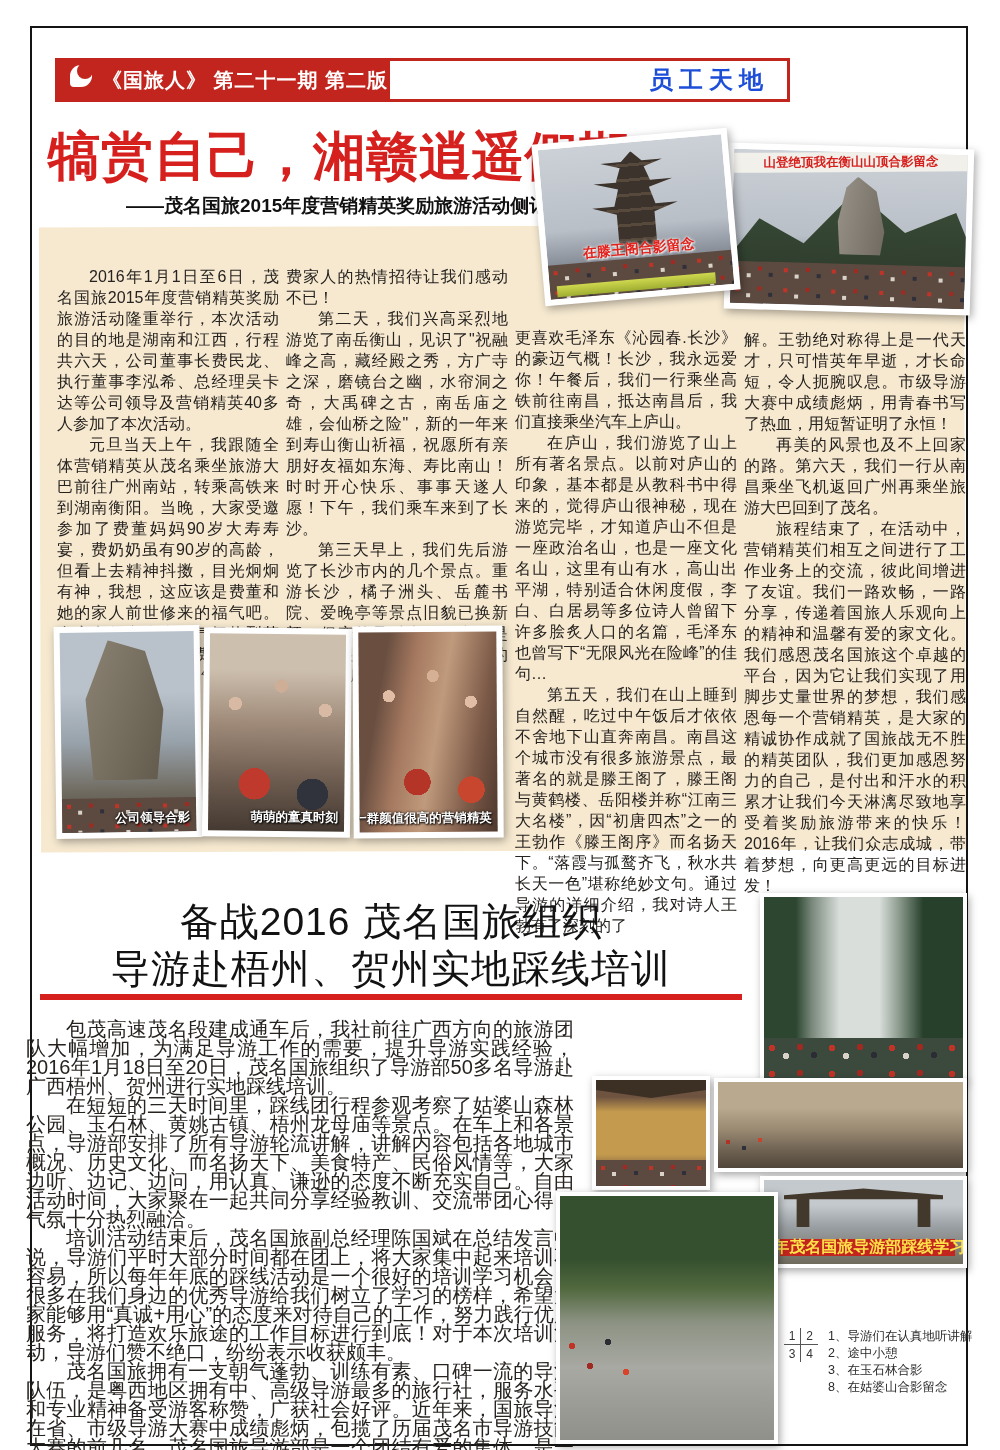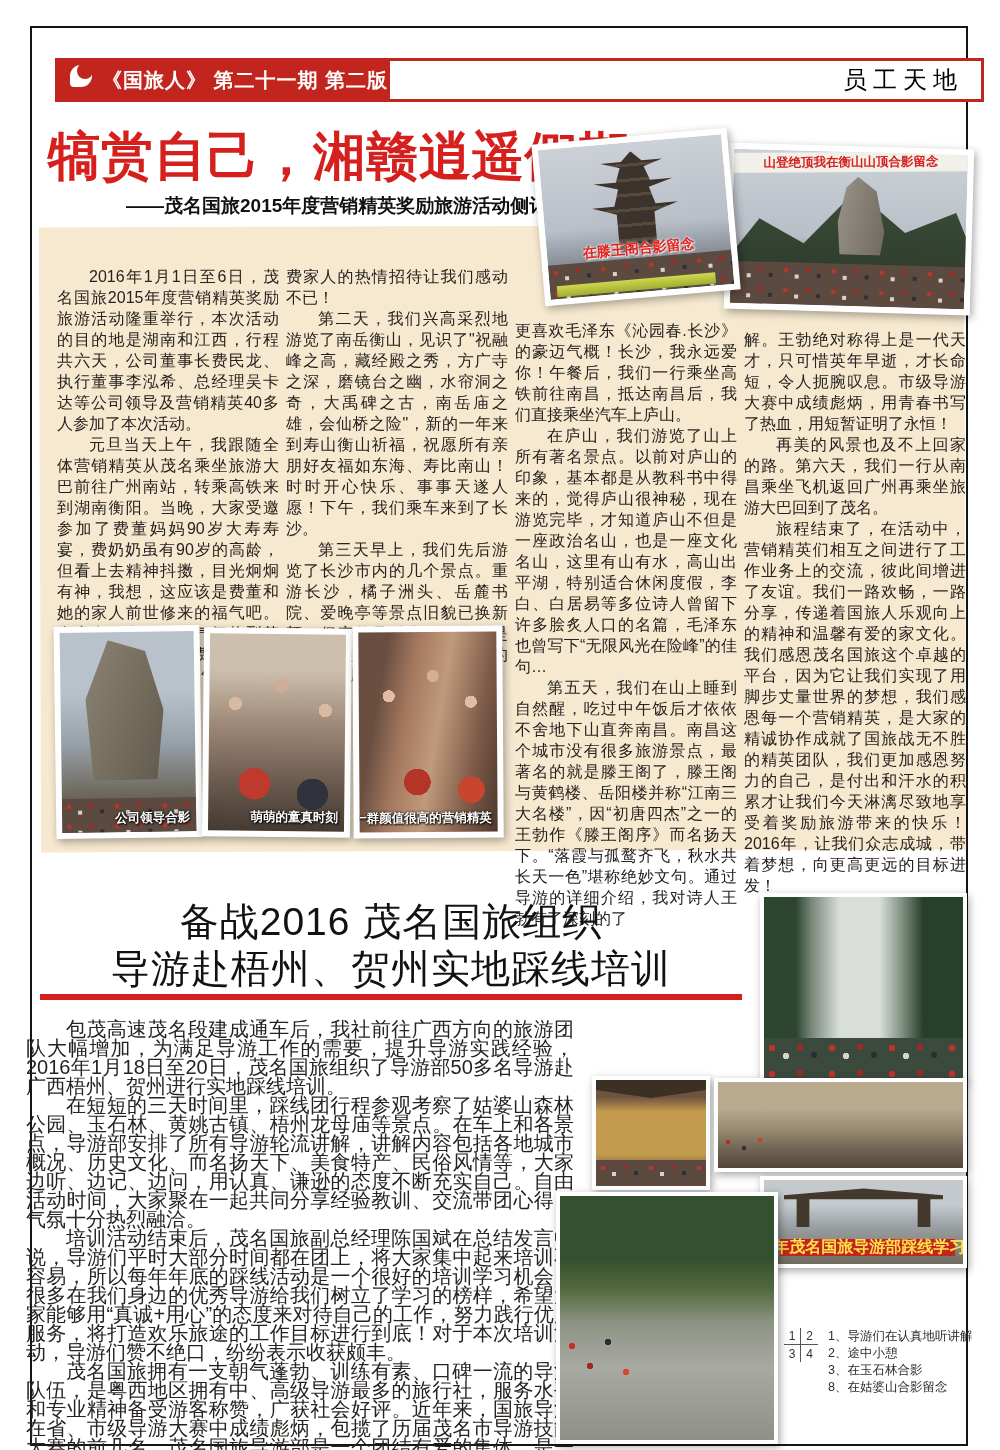--- a/index.html
+++ b/index.html
@@ -5,31 +5,31 @@
   * { margin:0; padding:0; box-sizing:border-box; }
   html,body { width:1000px; height:1450px; background:#ffffff;
     font-family:"Liberation Sans","DejaVu Sans",sans-serif; }
   #page { position:relative; width:1000px; height:1450px; background:#fff; overflow:hidden; }
 
   
   .frame { position:absolute; left:30px; top:26px; width:938px; height:1420px;
     border:2px solid #141414; }
 
   
-  .masthead { position:absolute; left:55px; top:58px; width:929px; height:44px;
+  .masthead { position:absolute; left:55px; top:58px; width:735px; height:44px;
     border:3px solid #c2251d; background:#fff; display:flex; align-items:stretch; }
   .mast-left { width:332px; background:#c2251d; display:flex; align-items:center; gap:8px; padding-left:10px; }
   .logo-icon { position:relative; width:26px; height:30px; flex:0 0 auto; }
   .logo-icon:before { content:""; position:absolute; left:2px; top:0; width:22px; height:22px;
     background:#fff; border-radius:50% 50% 50% 4px; }
   .logo-icon:after { content:""; position:absolute; left:9px; top:-2px; width:16px; height:16px;
     background:#c2251d; border-radius:50%; }
   .mast-title { color:#fff; font-size:20px; font-weight:bold; letter-spacing:1px; white-space:nowrap; }
   .mast-right { flex:1; display:flex; align-items:center; justify-content:flex-end; padding-right:18px; }
-  .mast-section { color:#000000; font-size:24px; font-weight:normal; letter-spacing:6px; }
+  .mast-section { color:#1d4ed8; font-size:24px; font-weight:bold; letter-spacing:6px; }
 
   
   .a1-title { position:absolute; left:48px; top:122px; color:#d6201e; font-size:52px;
     font-weight:900; letter-spacing:1px; white-space:nowrap; }
   .a1-sub { position:absolute; left:126px; top:193px; color:#111; font-size:19px; font-weight:bold; }
 
   
   .photo { position:absolute; background:#fff; padding:6px; box-shadow:2px 3px 8px rgba(0,0,0,.35); }
   .scene { position:relative; width:100%; height:100%; overflow:hidden; }
   .layer { position:absolute; }
@@ -64,21 +64,21 @@
   .beige { position:absolute; left:40px; top:226px; width:925px; height:625px;
     background:#f6e9d0; transform:rotate(-.2deg); }
 
   
   .col { position:absolute; width:222px; font-size:16px; line-height:21px; text-align:justify;
     color:#26221f; }
   .col p { margin:0; }
   .col p.ind { text-indent:2em; }
   .col1 { left:57px;  top:266px; }
   .col2 { left:286px; top:266px; }
-  .col3 { left:515px; top:320px; }
+  .col3 { left:515px; top:327px; }
   .col4 { left:744px; top:329px; }
 
   
   .ph-midA { left:55px;  top:626px; width:146px; height:212px; transform:rotate(-.8deg); z-index:4; }
   .ph-midB { left:203px; top:628px; width:148px; height:209px; transform:rotate(.6deg);  z-index:4; }
   .ph-midC { left:353px; top:626px; width:150px; height:212px; transform:rotate(-.4deg); z-index:4; }
   .sc-rock  { background:linear-gradient(#b9c2cb 0 30%,#98a2ab 55%,#6f6a5f 80%,#4c453c); }
   .bigrock { left:16%; top:4%; width:66%; height:70%; background:linear-gradient(110deg,#8d8474,#5f584a);
     clip-path:polygon(30% 0,72% 8%,92% 50%,84% 100%,12% 100%,4% 42%); }
   .sc-group { background:linear-gradient(#cdbfae 0 18%,#a08b7a 45%,#6b5a4e 75%,#453a32);

